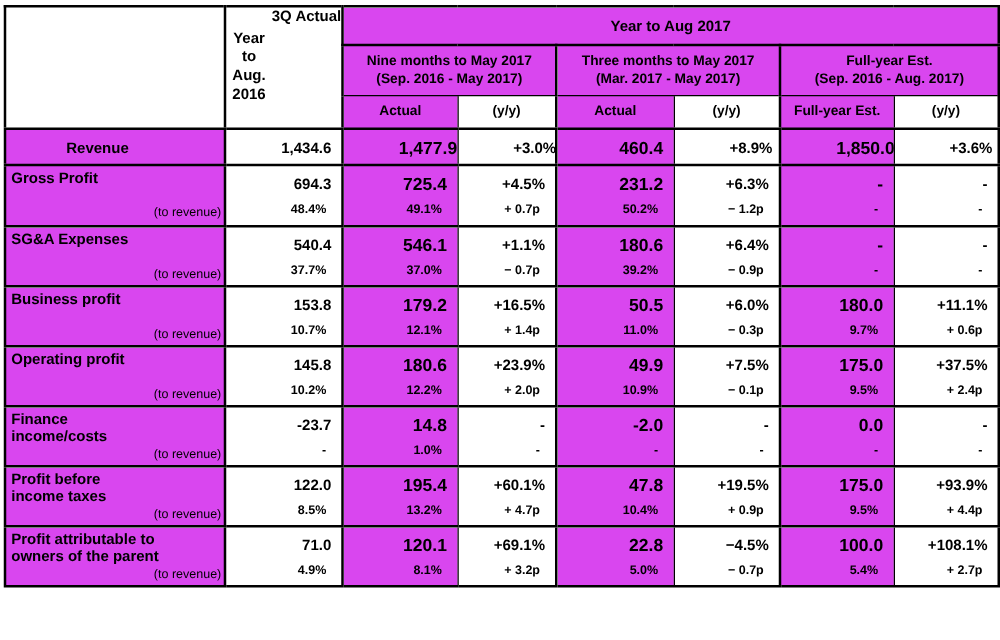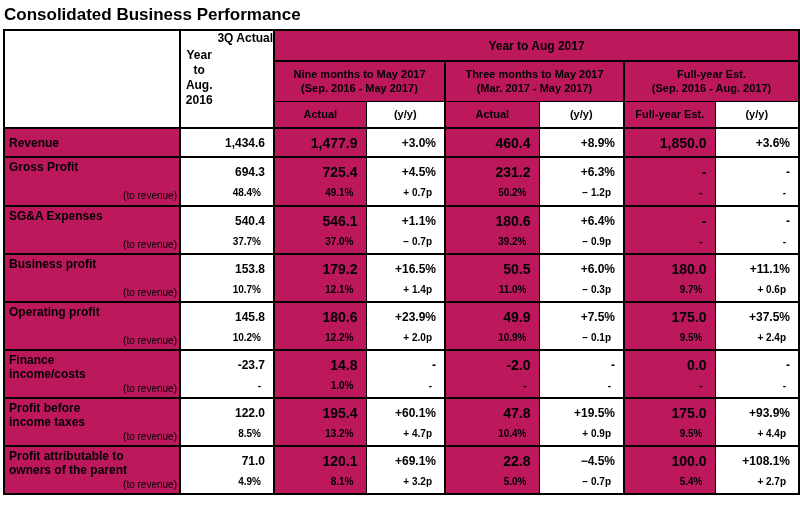--- a/index.html
+++ b/index.html
@@ -3,52 +3,51 @@
 <meta charset="utf-8">
 <style>
   html,body { margin:0; padding:0; background:#ffffff; color:#000;
     font-family:"Liberation Sans","DejaVu Sans",sans-serif; }
   .page { width:800px; height:512px; box-sizing:border-box; padding:4px 2px 0 3px; }
   .title { font-size:17px; font-weight:bold; margin:1px 0 4px 1px; letter-spacing:0; }
   .unit-note { text-align:right; font-size:11px; font-weight:bold; margin:0 1px 1px 0; }
   table.perf { border-collapse:collapse; table-layout:fixed; width:795px;
     border:2px solid #000; }
   td { border:1px solid #000; padding:0; vertical-align:top; overflow:hidden; }
-  .y { background:#be185d; }
+  .y { background:#d946ef; }
   .w { background:#ffffff; }
   .b-l2 { border-left-width:2px; }
   .b-b2 { border-bottom-width:2px; }
   
   .span-title { text-align:center; vertical-align:middle; font-weight:bold; font-size:12px; }
   .group-title { text-align:center; vertical-align:middle; font-weight:bold; font-size:11px; line-height:14px; }
   .h3cell { text-align:center; vertical-align:middle; font-weight:bold; font-size:11px; }
   .corner { background:#fff; }
   .h-col2 { background:#fff; }
   .h-col2-wrap { display:flex; flex-direction:row; height:94px; }
   .h-col2-top { flex:1; display:flex; flex-direction:column; justify-content:center;
     text-align:center; font-weight:bold; font-size:12px; line-height:15px; }
   .h-col2-bottom { text-align:center; font-weight:bold; font-size:12px; padding-bottom:6px; }
   
   .main { font-weight:bold; font-size:12px; text-align:right; line-height:26px; padding-right:8px; padding-top:1px; }
   .col-actual .main { font-size:14px; }
   .sub { font-weight:bold; font-size:10px; text-align:right; line-height:16px; padding-right:12px; }
   tr.single .main { line-height:26px; padding-top:0; }
-  tr.single td { vertical-align:middle; }
+  tr.single td { vertical-align:middle;padding-left:44px; }
   
   .lbl-cell { padding:2px 1px 1px 4px; }
   .lblwrap { height:42px; display:flex; flex-direction:column; justify-content:space-between; }
   .lbl { font-weight:bold; font-size:12px; line-height:14px; }
   .to-rev { font-size:10px; text-align:right; line-height:12px; padding-right:1px; }
   .rev-lbl { font-weight:bold; font-size:12px; line-height:24px; padding-left:4px; }
 </style>
 </head>
 <body>
 
 <div class="page">
-  <div class="title">Consolidated Business Performance</div>
 
   <table class="perf">
     <colgroup>
       <col style="width:176px">
         <col style="width:94px">
         <col style="width:92px">
         <col style="width:79px">
       <col style="width:94px">
         <col style="width:85px">
         <col style="width:91px">

